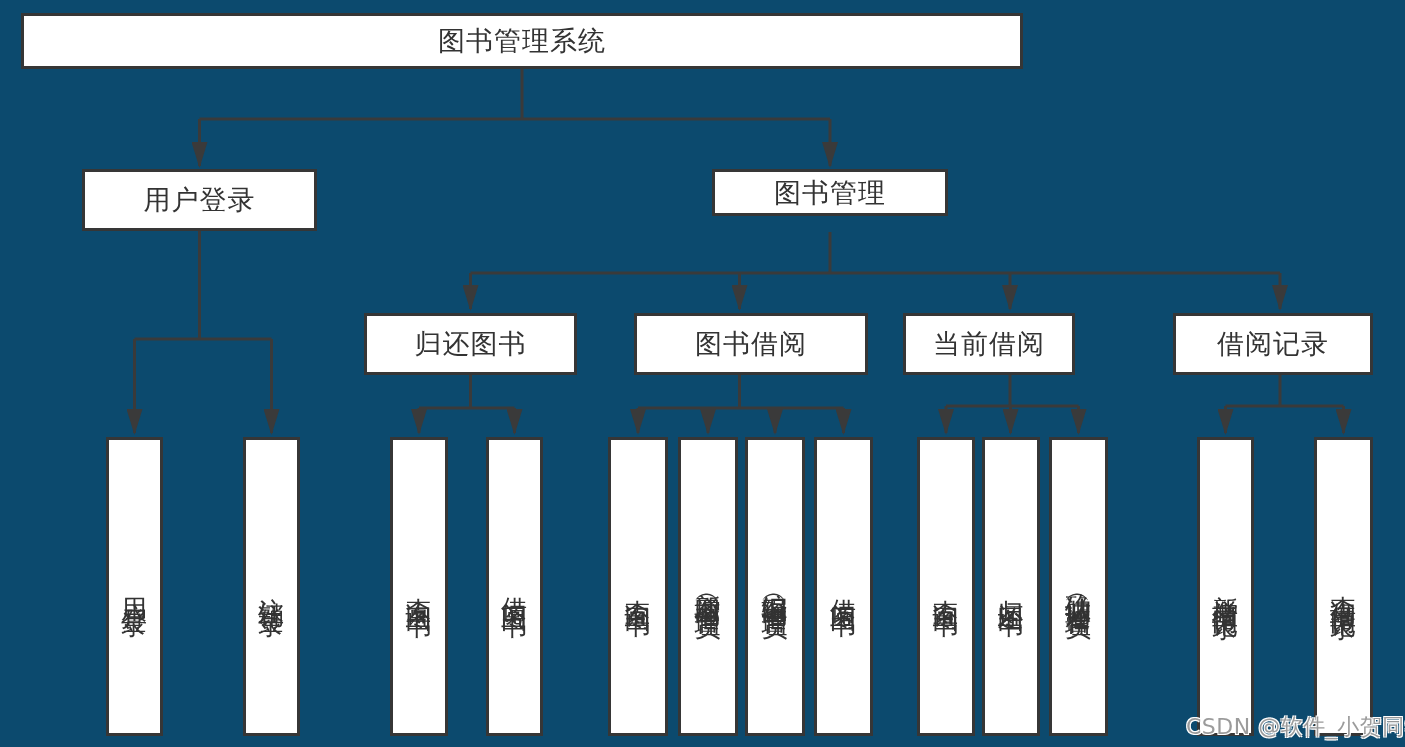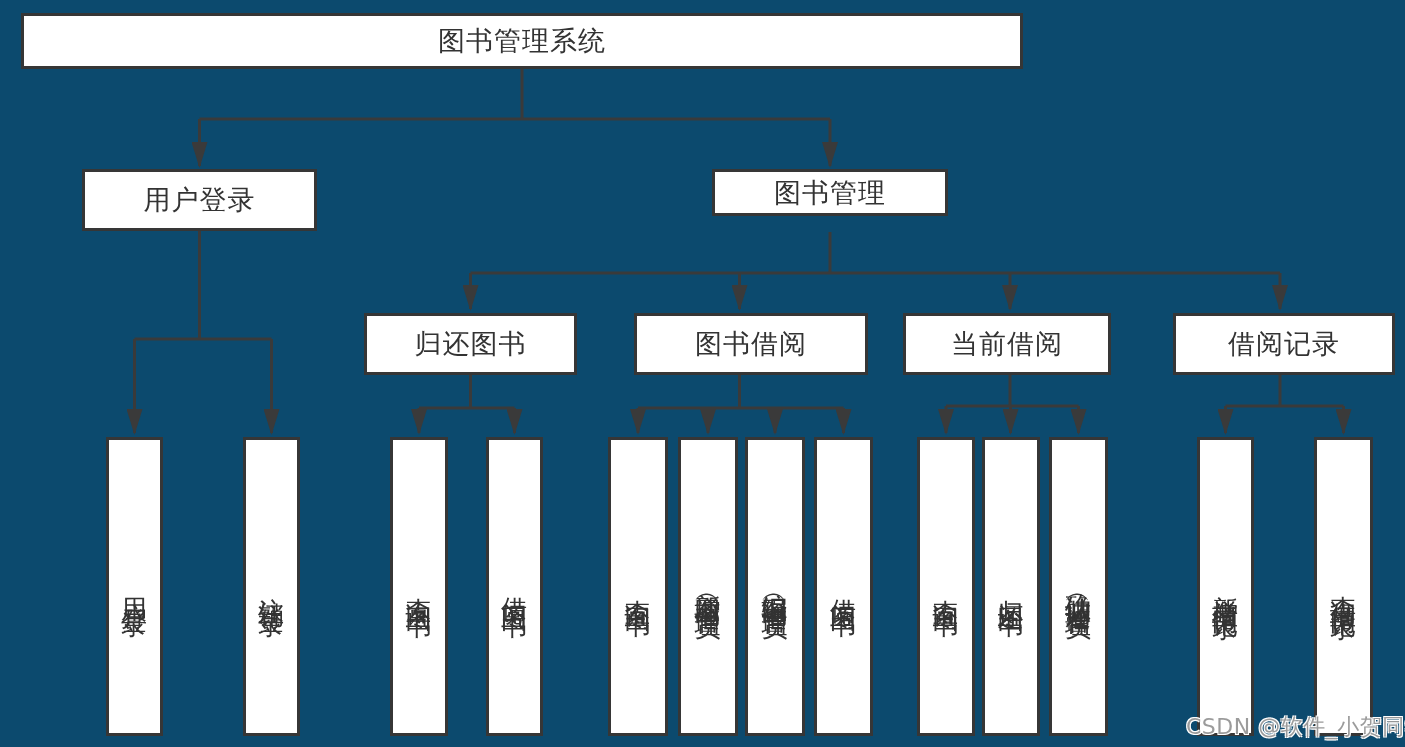--- a/index.html
+++ b/index.html
@@ -36,22 +36,22 @@
     font-size: 26px;
     letter-spacing: 5px;
     line-height: 1;
   }
   
   .n-root        { left: 21px;   top: 13px;  width: 1002px; height: 56px; }
   .n-login       { left: 82px;   top: 169px; width: 235px;  height: 62px; }
   .n-mgmt        { left: 712px;  top: 169px; width: 236px;  height: 47px; }
   .n-recommend   { left: 364px;  top: 313px; width: 213px;  height: 62px; }
   .n-borrow      { left: 634px;  top: 313px; width: 234px;  height: 62px; }
-  .n-current     { left: 903px;  top: 313px; width: 208px;  height: 62px; }
-  .n-records     { left: 1173px; top: 313px; width: 222px;  height: 62px; }
+  .n-current     { left: 903px;  top: 313px; width: 172px;  height: 62px; }
+  .n-records     { left: 1173px; top: 313px; width: 200px;  height: 62px; }
   .n-a1 { left: 106px;  top: 437px; width: 57px; height: 299px; }
   .n-a2 { left: 243px;  top: 437px; width: 57px; height: 299px; }
   .n-b1 { left: 390px;  top: 437px; width: 58px; height: 299px; }
   .n-b2 { left: 486px;  top: 437px; width: 57px; height: 299px; }
   .n-c1 { left: 608px;  top: 437px; width: 60px; height: 299px; letter-spacing: 4px; }
   .n-c2 { left: 678px;  top: 437px; width: 60px; height: 299px; letter-spacing: 3px; }
   .n-c3 { left: 745px;  top: 437px; width: 60px; height: 299px; letter-spacing: 3px; }
   .n-c4 { left: 814px;  top: 437px; width: 59px; height: 299px; letter-spacing: 4px; }
   .n-d1 { left: 917px;  top: 437px; width: 58px; height: 299px; letter-spacing: 4px; }
   .n-d2 { left: 982px;  top: 437px; width: 58px; height: 299px; letter-spacing: 4px; }

